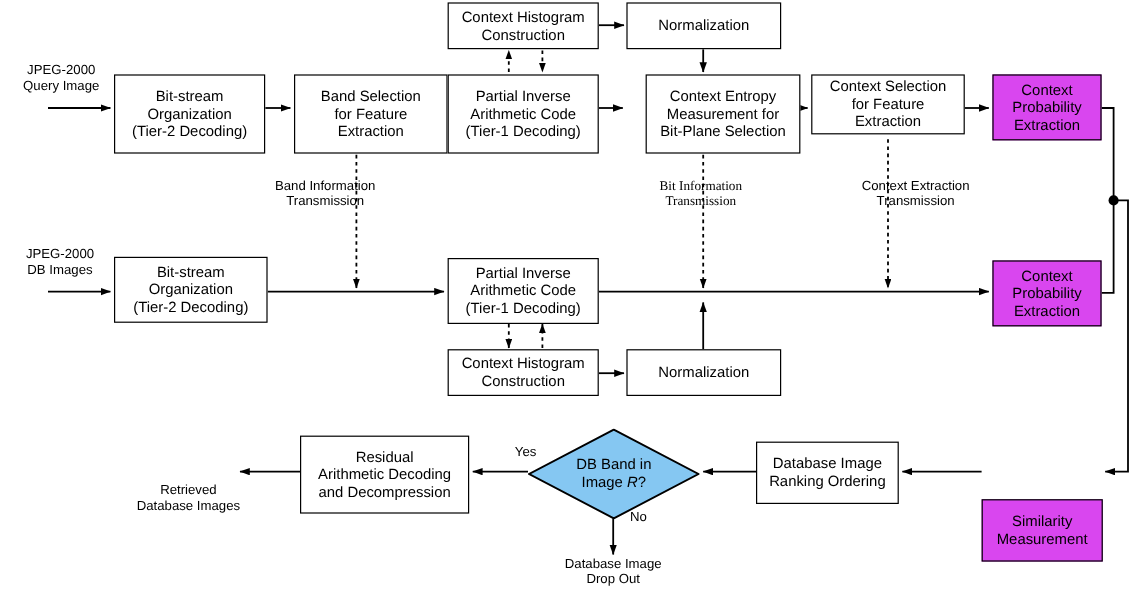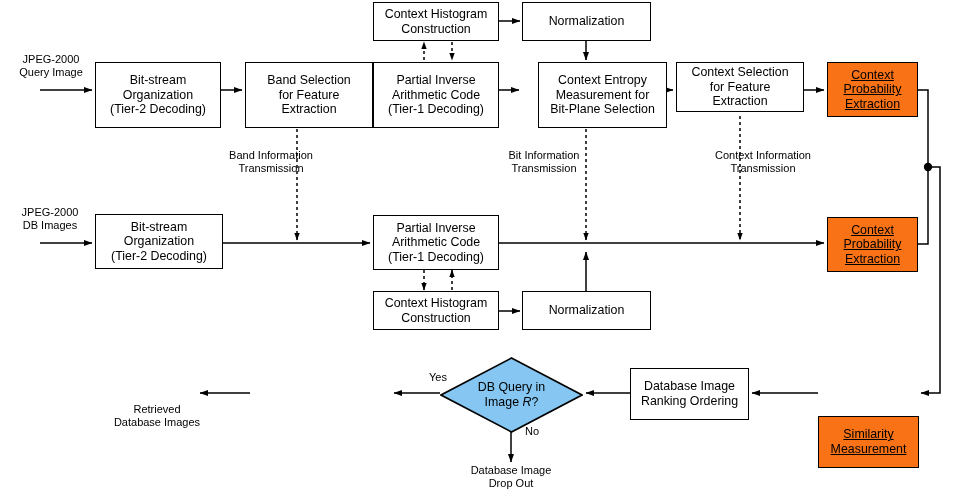--- a/index.html
+++ b/index.html
@@ -16,21 +16,21 @@
     box-sizing:border-box;
     border:1.6px solid #000000;
     background:#ffffff;
     display:flex;align-items:center;justify-content:center;
     text-align:center;
     line-height:1.18;
     font-size:12.4px;
     color:#000000;
     white-space:pre-line;
   }
-  .node.blue{background:#f97316;border-color:#000000;text-decoration:underline;}
+  .node.blue{background:#d946ef;border-color:#000000;}
   .diamond{
     position:absolute;
     display:flex;align-items:center;justify-content:center;
     text-align:center;line-height:1.18;font-size:12.4px;color:#000;
     white-space:pre-line;
   }
   .diamond .dtext{position:relative;z-index:2;}
   .diamond svg{position:absolute;left:0;top:0;}
   .freetext{
     position:absolute;
@@ -141,41 +141,44 @@
   <div class="node blue" style="left:827px;top:217px;width:91px;height:55px;">Context
 Probability
 Extraction</div>
 
   <div class="node blue" style="left:818px;top:368px;width:101px;height:52px;margin-top:48px;">Similarity
 Measurement</div>
 
   <div class="node" style="left:630px;top:368px;width:119px;height:52px;">Database Image
 Ranking Ordering</div>
 
+  <div class="node" style="left:250px;top:363px;width:141px;height:65px;">Residual
+Arithmetic Decoding
+and Decompression</div>
 
   <div class="diamond" style="left:440px;top:357px;width:143px;height:76px;">
     <svg width="143" height="76" viewBox="0 0 143 76" xmlns="http://www.w3.org/2000/svg">
       <polygon points="71.5,1 142,38 71.5,75 1,38" fill="#85C7F2" stroke="#000" stroke-width="1.6"></polygon>
     </svg>
-    <span class="dtext"><span>DB Query in</span><br><span>Image </span><span class="ital">R</span><span>?</span></span>
+    <span class="dtext"><span>DB Band in</span><br><span>Image </span><span class="ital">R</span><span>?</span></span>
   </div>
 
   <div class="freetext" style="left:8px;top:53px;width:86px;">JPEG-2000
 Query Image</div>
 
   <div class="freetext" style="left:6px;top:206px;width:88px;">JPEG-2000
 DB Images</div>
 
   <div class="freetext" style="left:191px;top:149px;width:160px;">Band Information
 Transmission</div>
 
-  <div class="freetext" style="left:464px;top:149px;width:160px;">Bit Information
+  <div class="freetext" style="left:504px;top:149px;width:160px;font-family:Liberation Serif, serif;">Bit Information
 Transmission</div>
 
-  <div class="freetext" style="left:672px;top:149px;width:182px;">Context Information
+  <div class="freetext" style="left:672px;top:149px;width:182px;">Context Extraction
 Transmission</div>
 
   <div class="freetext" style="left:421px;top:371px;width:34px;">Yes</div>
 
   <div class="freetext" style="left:518px;top:425px;width:28px;text-align:center;">No</div>
 
   <div class="freetext" style="left:98px;top:379px;width:118px;margin-top:24px;">Retrieved
 Database Images</div>
 
   <div class="freetext" style="left:444px;top:464px;width:134px;">Database Image

